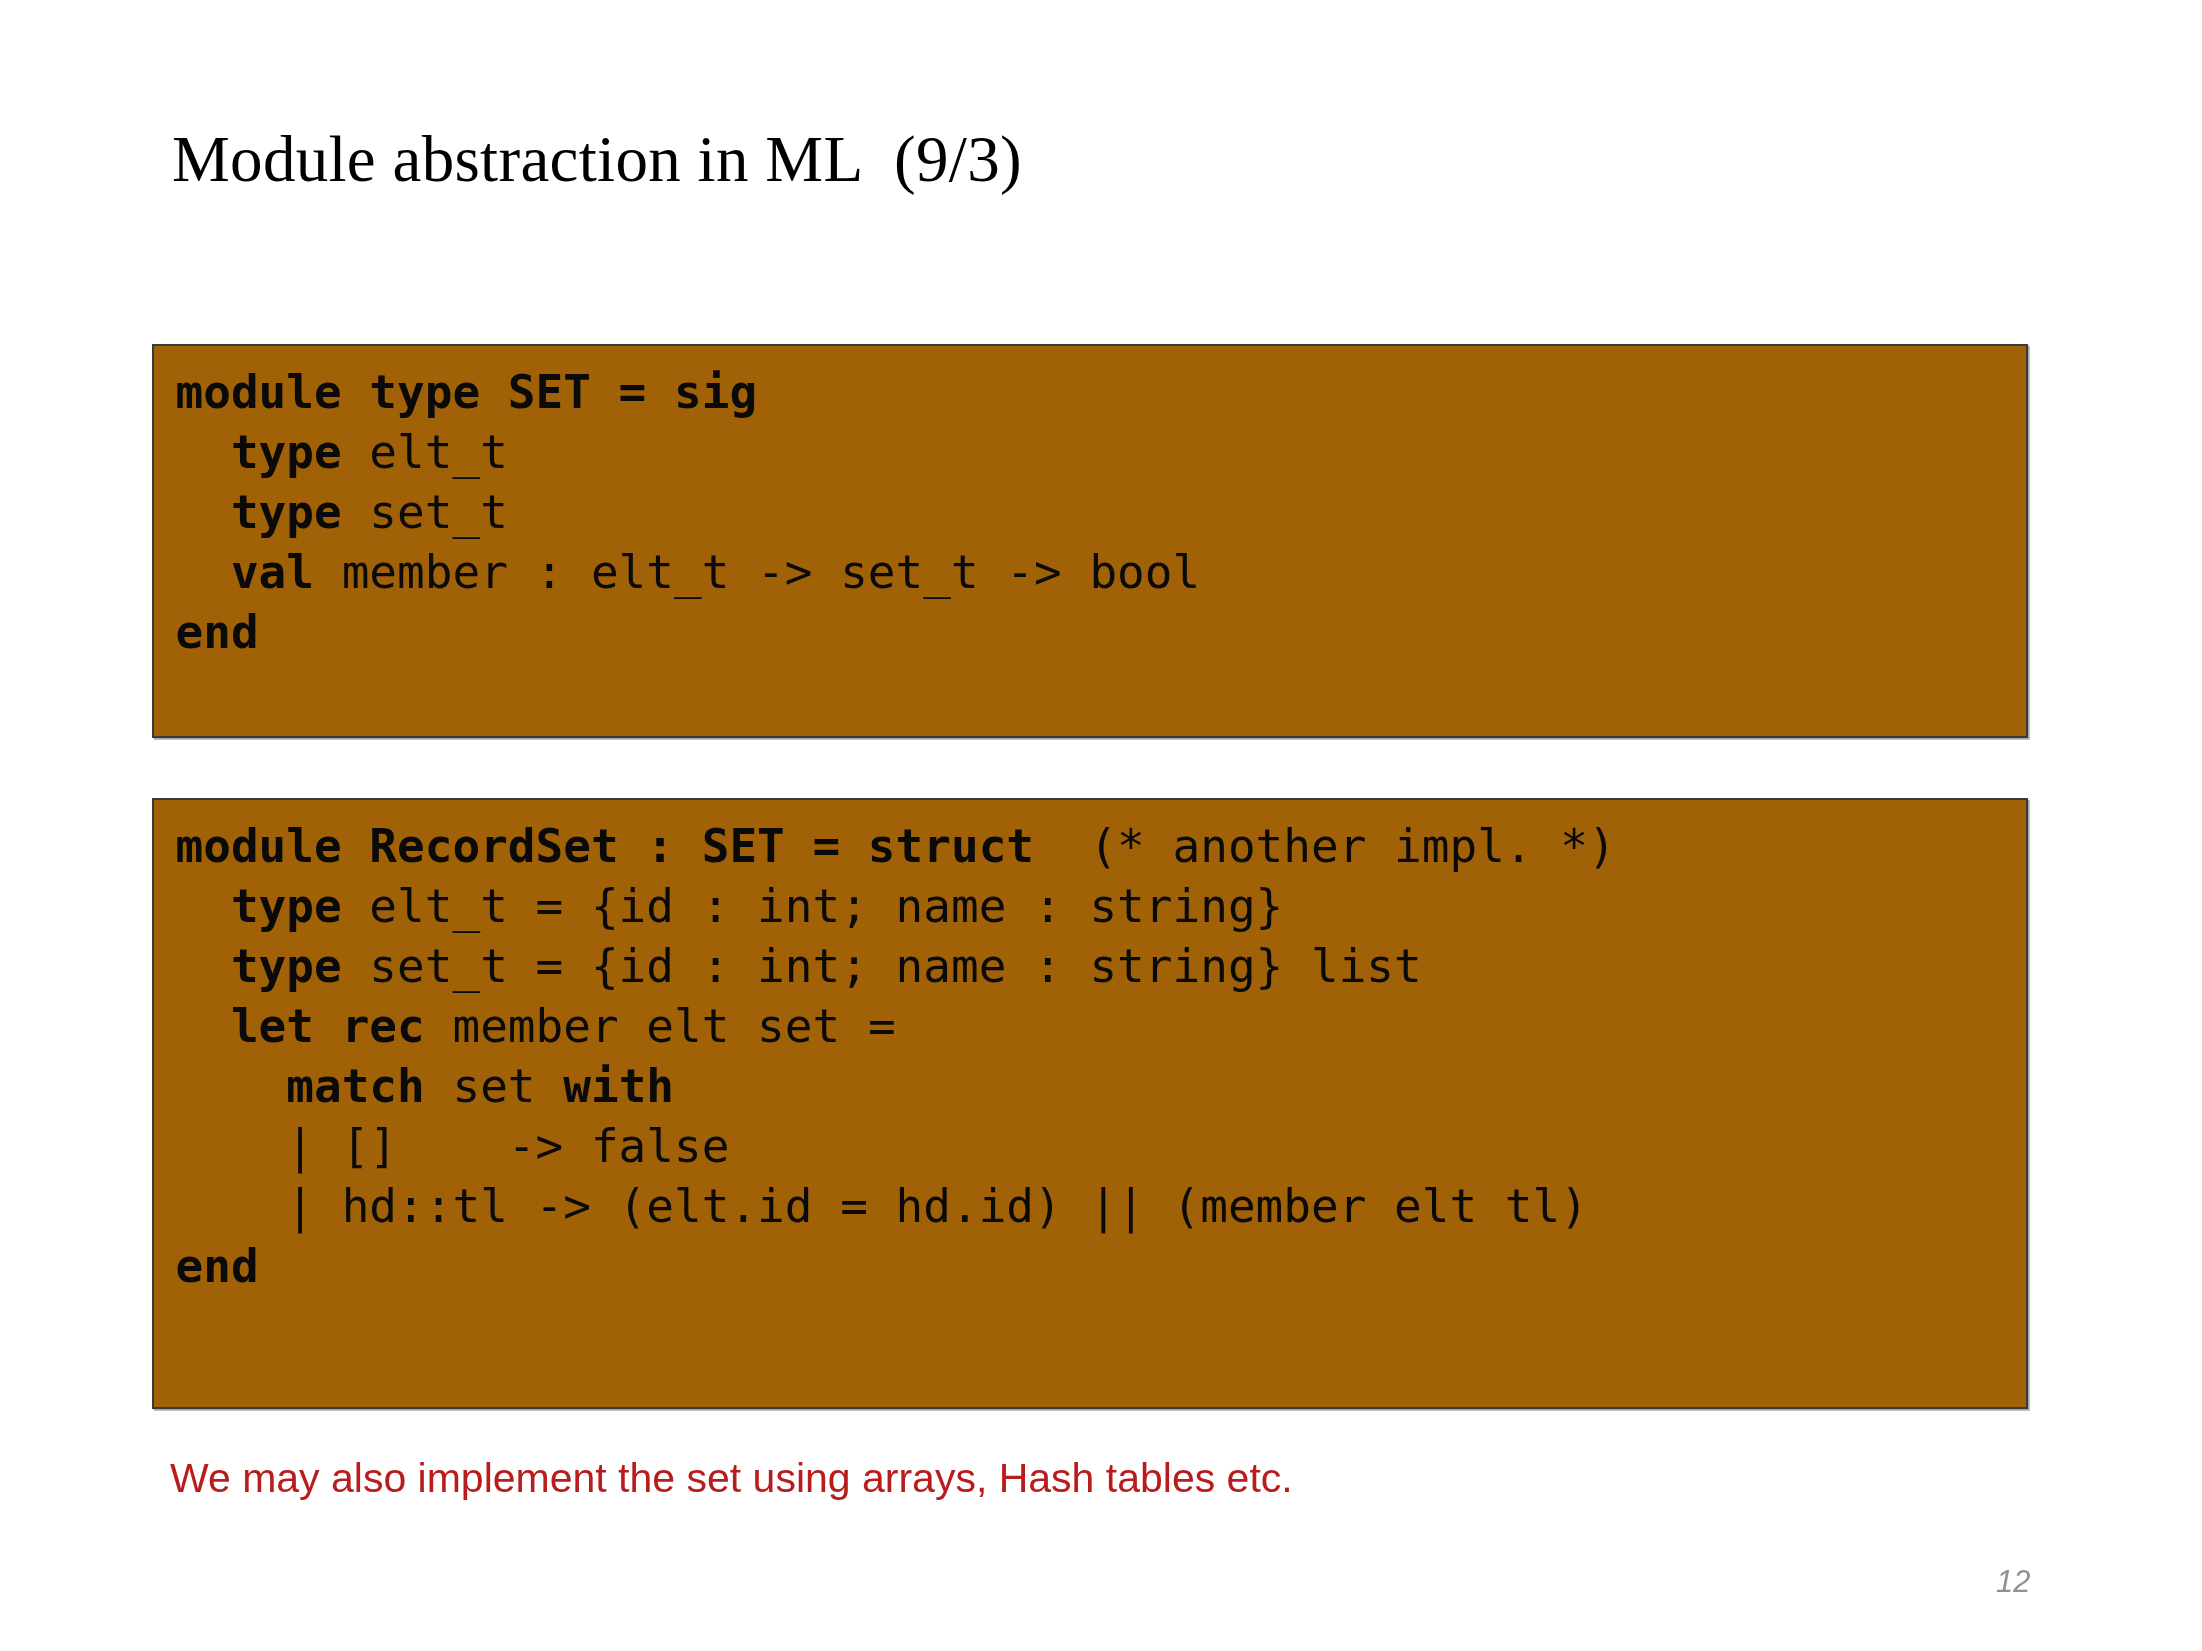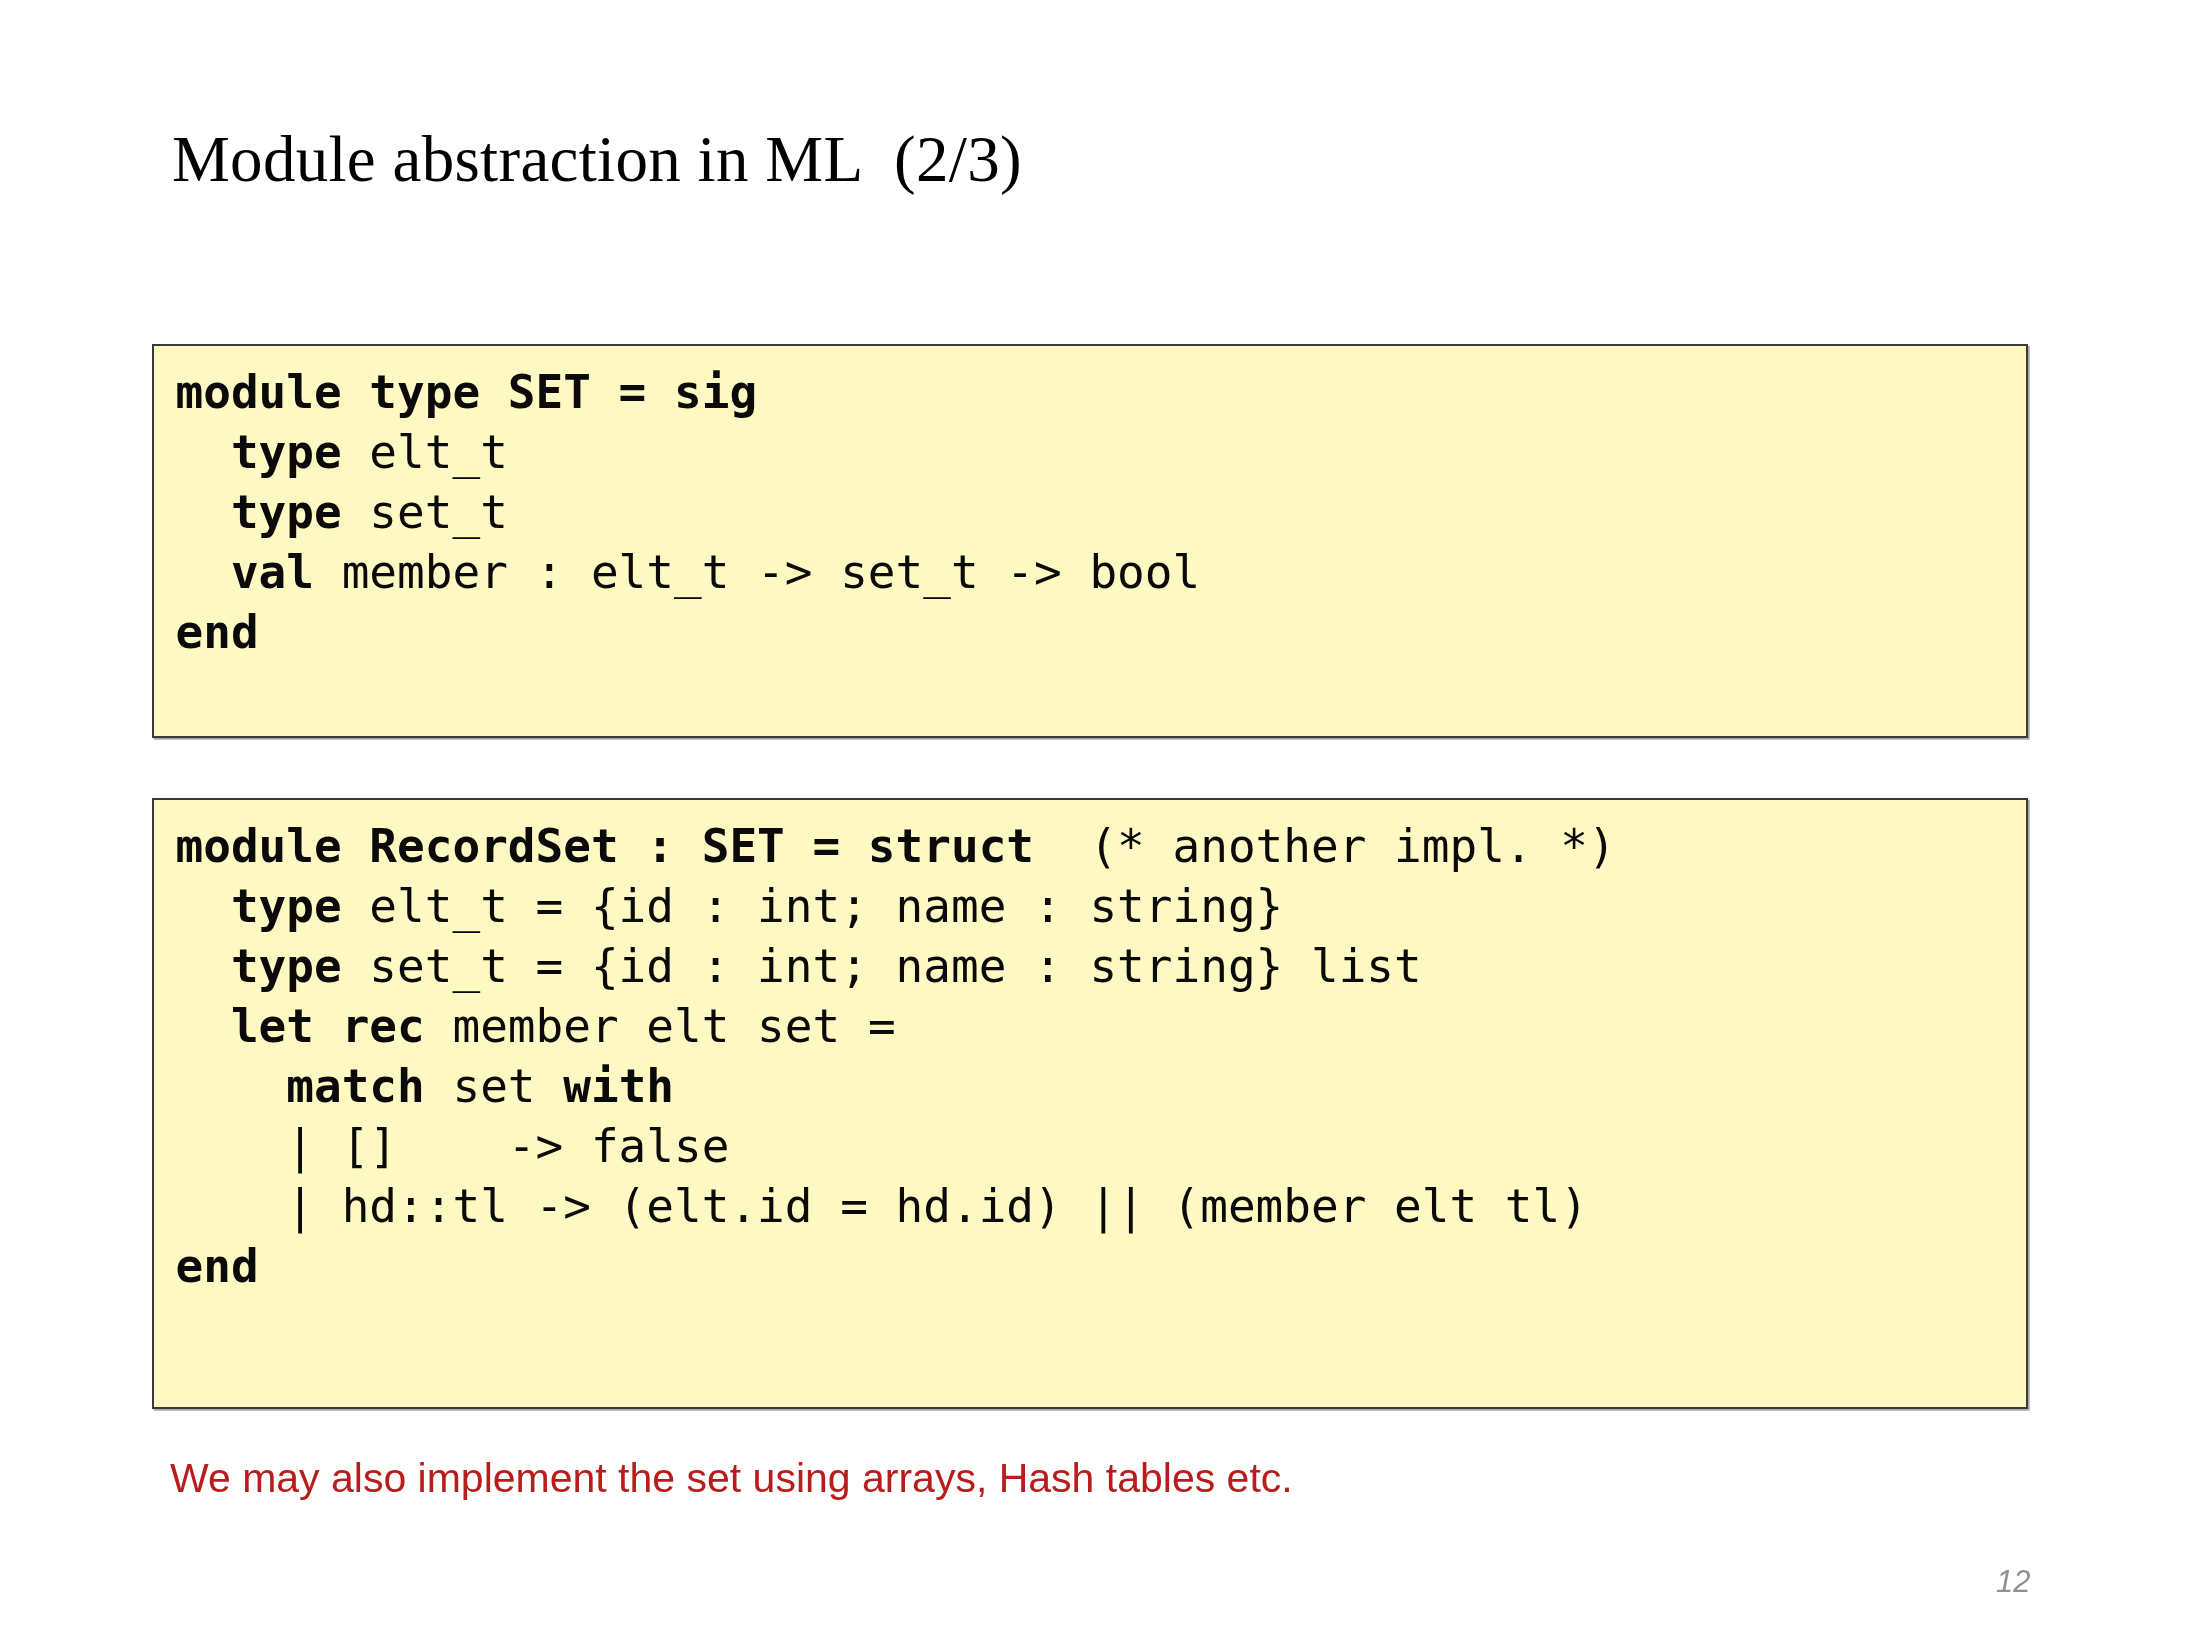--- a/index.html
+++ b/index.html
@@ -24,21 +24,21 @@
     font-size: 65px;
     line-height: 1.0;
     color: #000000;
     white-space: pre;
     letter-spacing: 0.3px;
   }
 
   
   .code-box {
     position: absolute;
-    background: #fef9c3;
+    background: #a16207;
     border: 2.6px solid #3a3a3a;
     box-sizing: border-box;
     box-shadow: 1.7px 1.7px 0 rgba(0,0,0,0.35);
   }
   #code-box-signature {
     left: 152px;
     top: 344px;
     width: 1876px;
     height: 394px;
   }
@@ -87,21 +87,21 @@
     font-family: "Liberation Sans", sans-serif;
     font-size: 31px;
     color: #919191;
     white-space: pre;
     font-style: italic;
   }
 </style>
 </head>
 <body>
 
-<div id="slide-title">Module abstraction in ML  (2/3)</div>
+<div id="slide-title">Module abstraction in ML  (9/3)</div>
 
 <div class="code-box" id="code-box-signature">
   <div class="code-lines" id="code-lines-signature"><span class="code-line"><span class="kw">module type SET = sig</span></span><span class="code-line"><span class="pl">  </span><span class="kw">type</span><span class="pl"> elt_t</span></span><span class="code-line"><span class="pl">  </span><span class="kw">type</span><span class="pl"> set_t</span></span><span class="code-line"><span class="pl">  </span><span class="kw">val</span><span class="pl"> member : elt_t -&gt; set_t -&gt; bool</span></span><span class="code-line"><span class="kw">end</span></span></div>
 </div>
 
 <div class="code-box" id="code-box-implementation">
   <div class="code-lines" id="code-lines-implementation"><span class="code-line"><span class="kw">module RecordSet : SET = struct</span><span class="pl">  (* another impl. *)</span></span><span class="code-line"><span class="pl">  </span><span class="kw">type</span><span class="pl"> elt_t = {id : int; name : string}</span></span><span class="code-line"><span class="pl">  </span><span class="kw">type</span><span class="pl"> set_t = {id : int; name : string} list</span></span><span class="code-line"><span class="pl">  </span><span class="kw">let rec</span><span class="pl"> member elt set =</span></span><span class="code-line"><span class="pl">    </span><span class="kw">match</span><span class="pl"> set </span><span class="kw">with</span></span><span class="code-line"><span class="pl">    | []    -&gt; false</span></span><span class="code-line"><span class="pl">    | hd::tl -&gt; (elt.id = hd.id) || (member elt tl)</span></span><span class="code-line"><span class="kw">end</span></span></div>
 </div>
 
 <div id="caption">We may also implement the set using arrays, Hash tables etc.</div>

